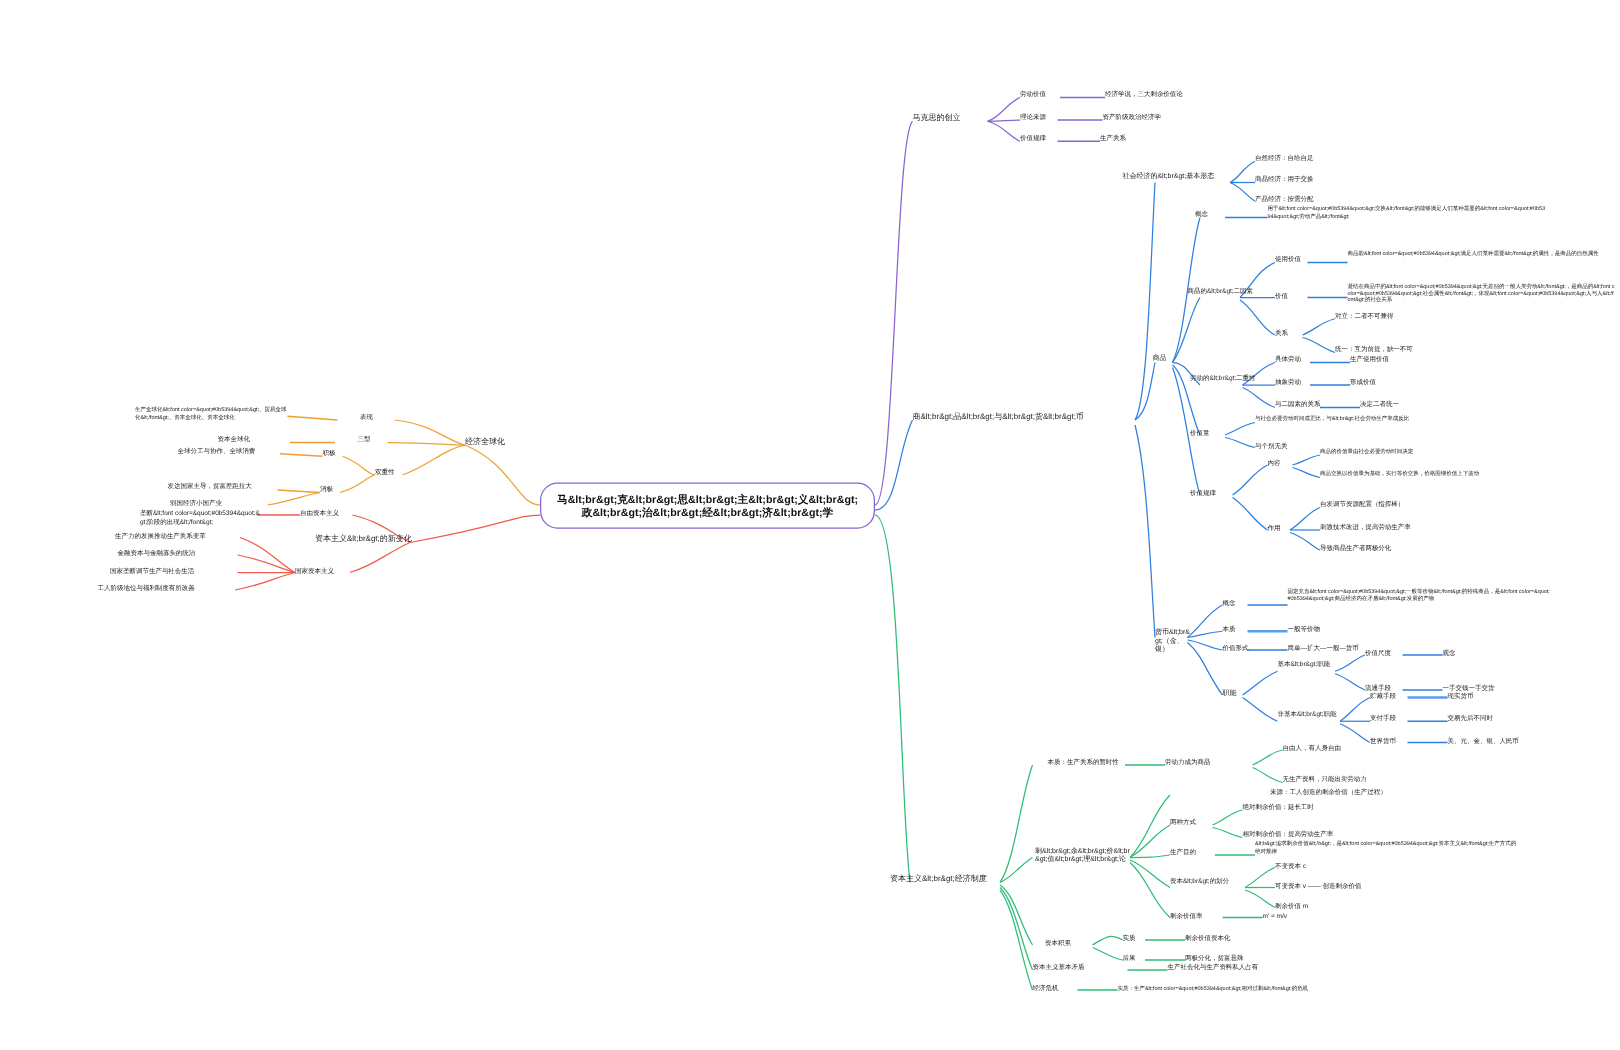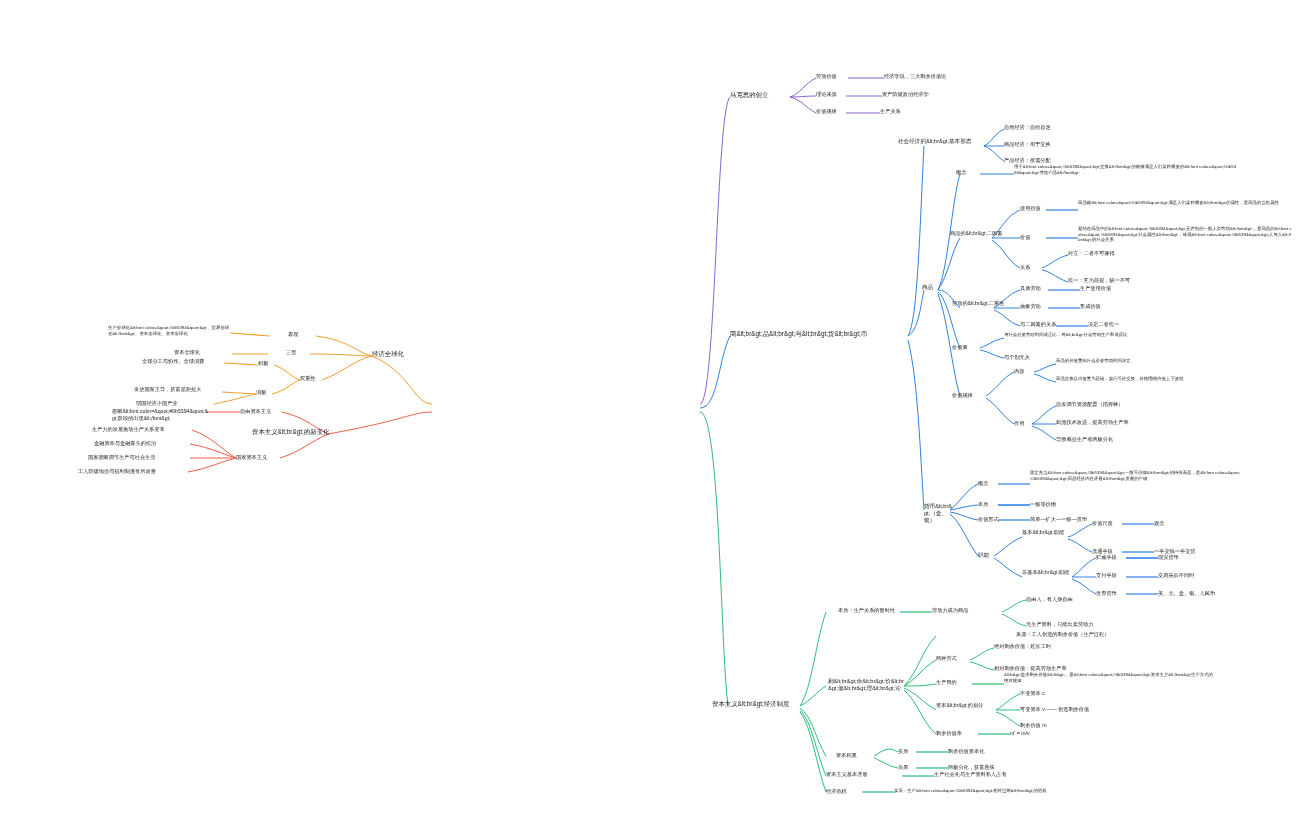--- a/index.html
+++ b/index.html
@@ -179,20 +179,21 @@
   <path d="M874 758 C 884 762 888 766 898 768" stroke="#2dbd76"></path>
   <path d="M916 752 L 948 752" stroke="#2dbd76" stroke-width="1.2"></path>
   <path d="M916 768 L 948 768" stroke="#2dbd76" stroke-width="1.2"></path>
 
   <path d="M902 776 L 934 776" stroke="#2dbd76" stroke-width="1.2"></path>
   <path d="M862 792 L 894 792" stroke="#2dbd76" stroke-width="1.2"></path>
 
   </g>
 </svg>
 
+<div class="node root" style="left:432px;top:386px;width:268px;">马&amp;lt;br&amp;gt;克&amp;lt;br&amp;gt;思&amp;lt;br&amp;gt;主&amp;lt;br&amp;gt;义&amp;lt;br&amp;gt;政&amp;lt;br&amp;gt;治&amp;lt;br&amp;gt;经&amp;lt;br&amp;gt;济&amp;lt;br&amp;gt;学</div>
 
 <div class="node lvl1" style="left:730px;top:91px;width:60px;">马克思的创立</div>
 
 <div class="node lvl3" style="left:816px;top:73px;width:32px;">劳动价值</div>
 <div class="node lvl3" style="left:884px;top:73px;width:120px;">经济学说，三大剩余价值论</div>
 
 <div class="node lvl3" style="left:816px;top:91px;width:32px;">理论来源</div>
 <div class="node lvl3" style="left:882px;top:91px;width:120px;">资产阶级政治经济学</div>
 
 <div class="node lvl3" style="left:816px;top:108px;width:32px;">价值规律</div>

